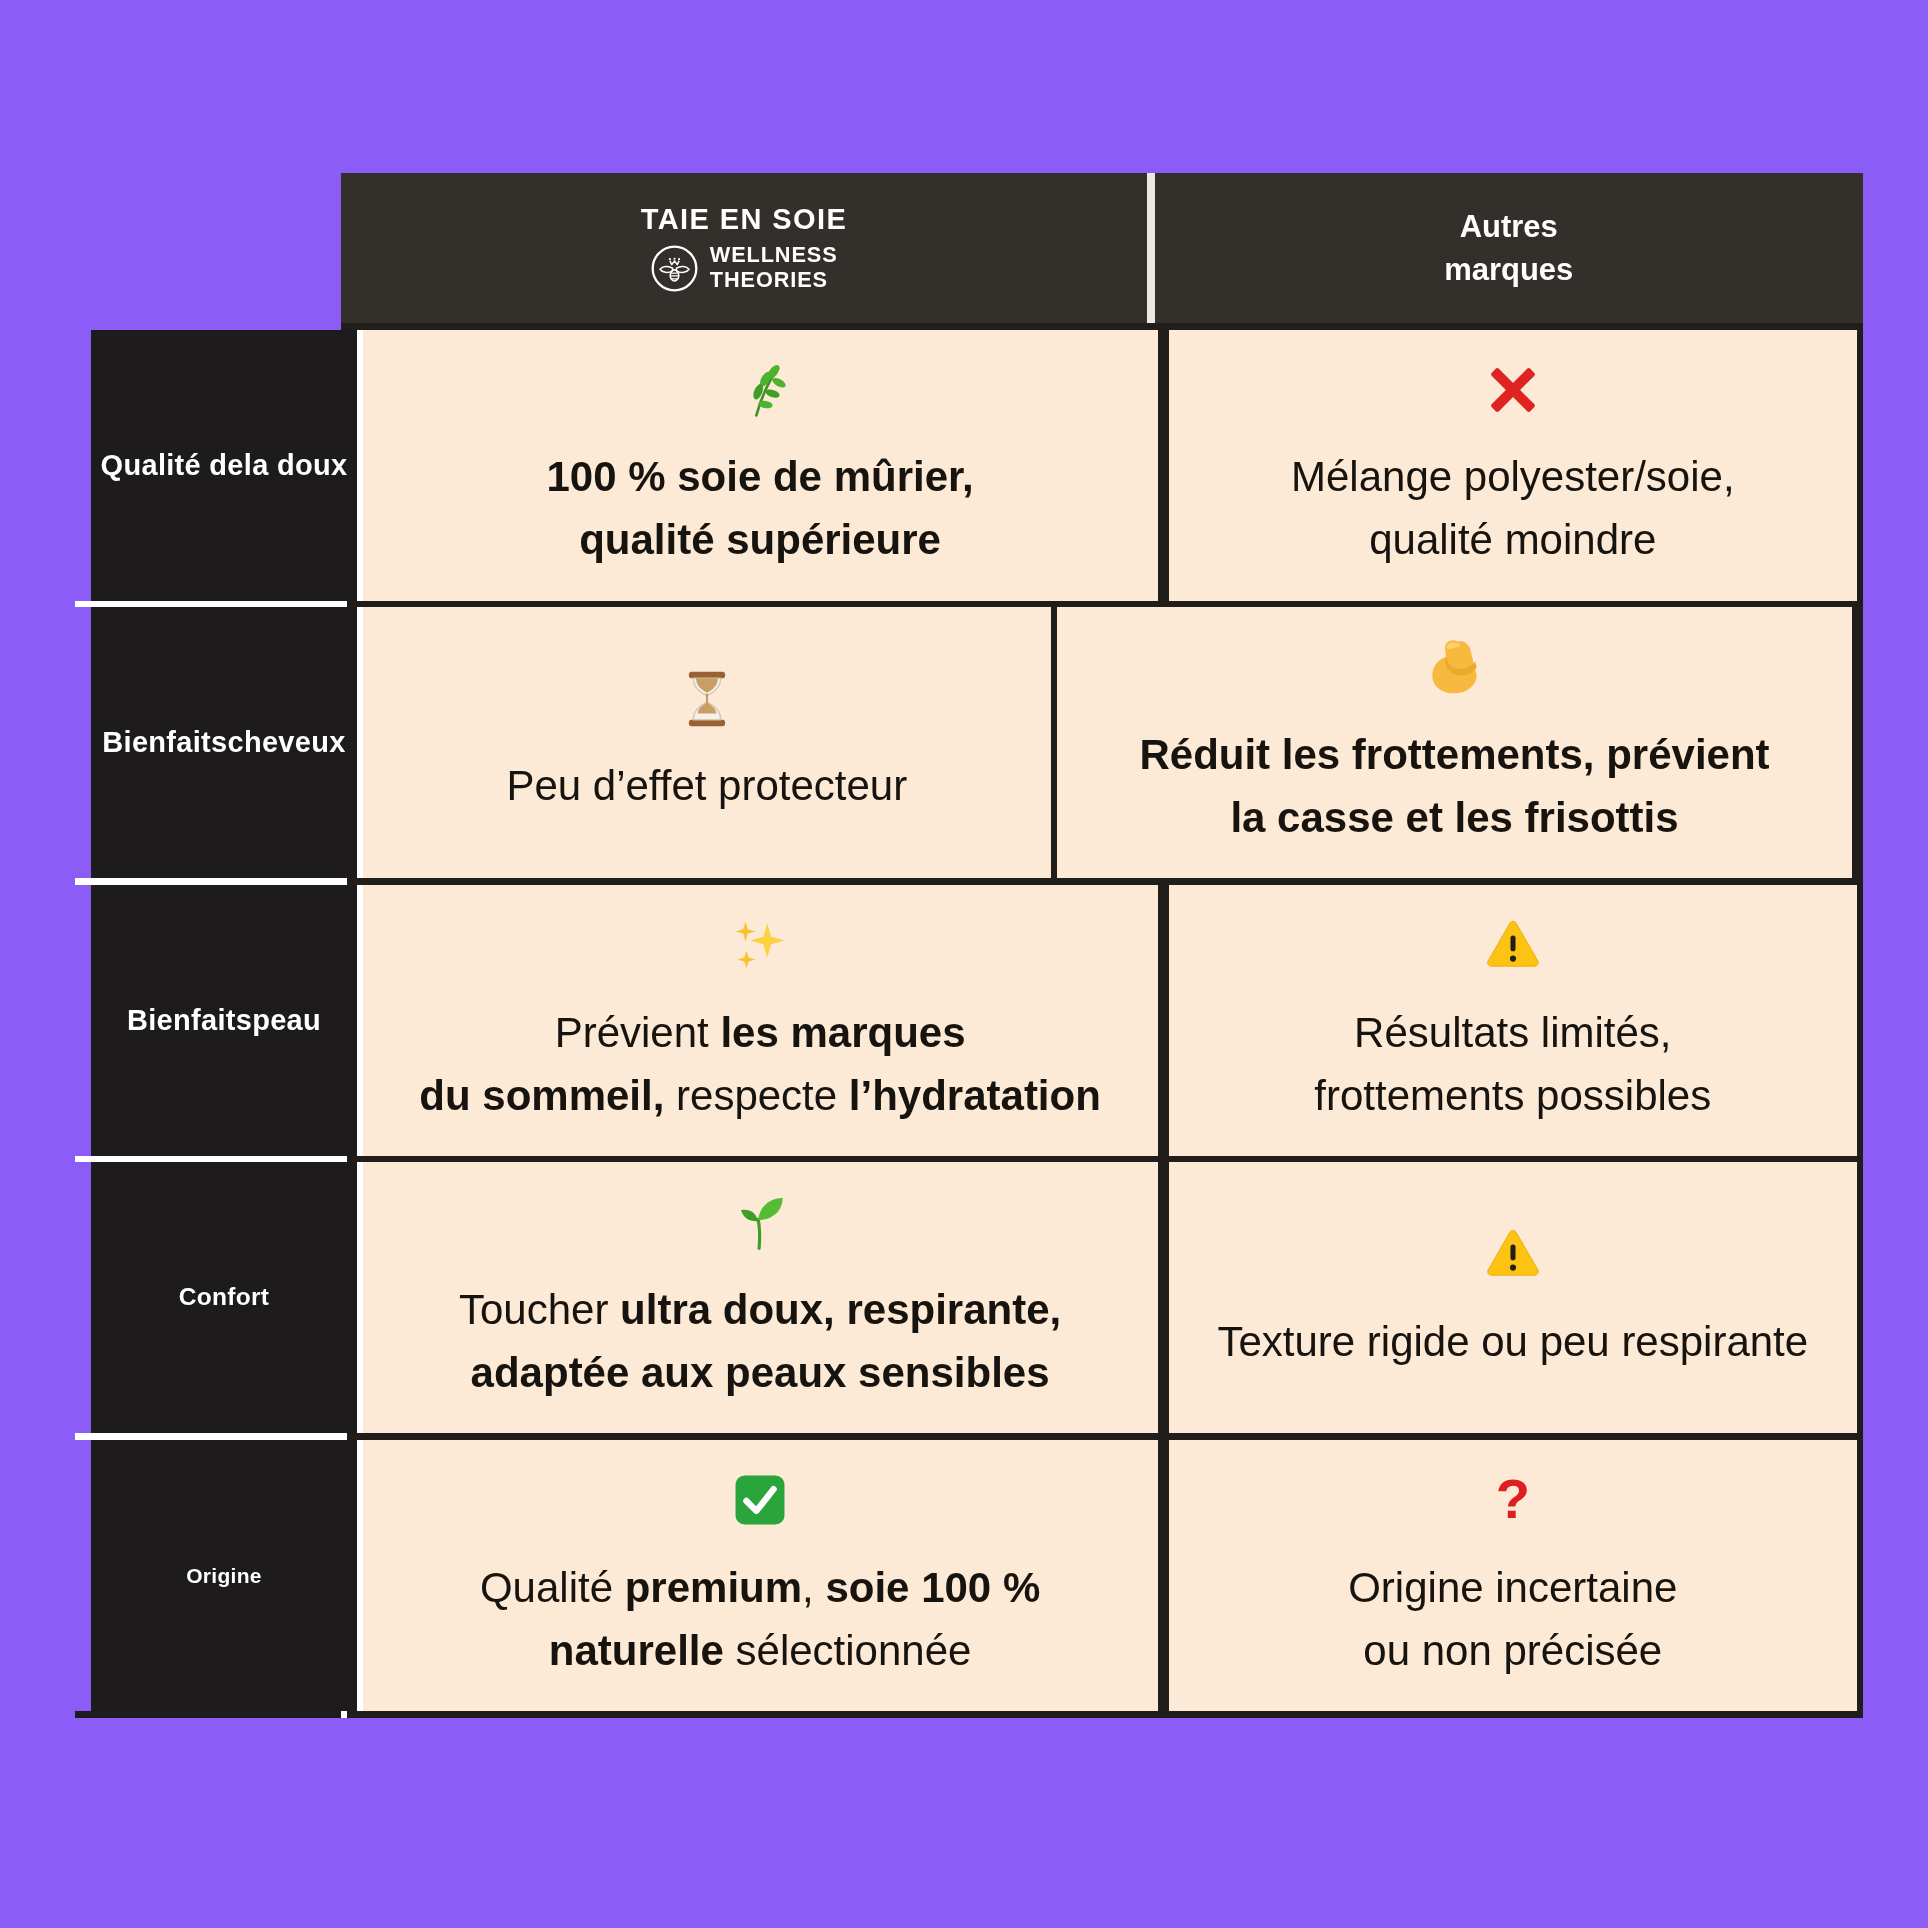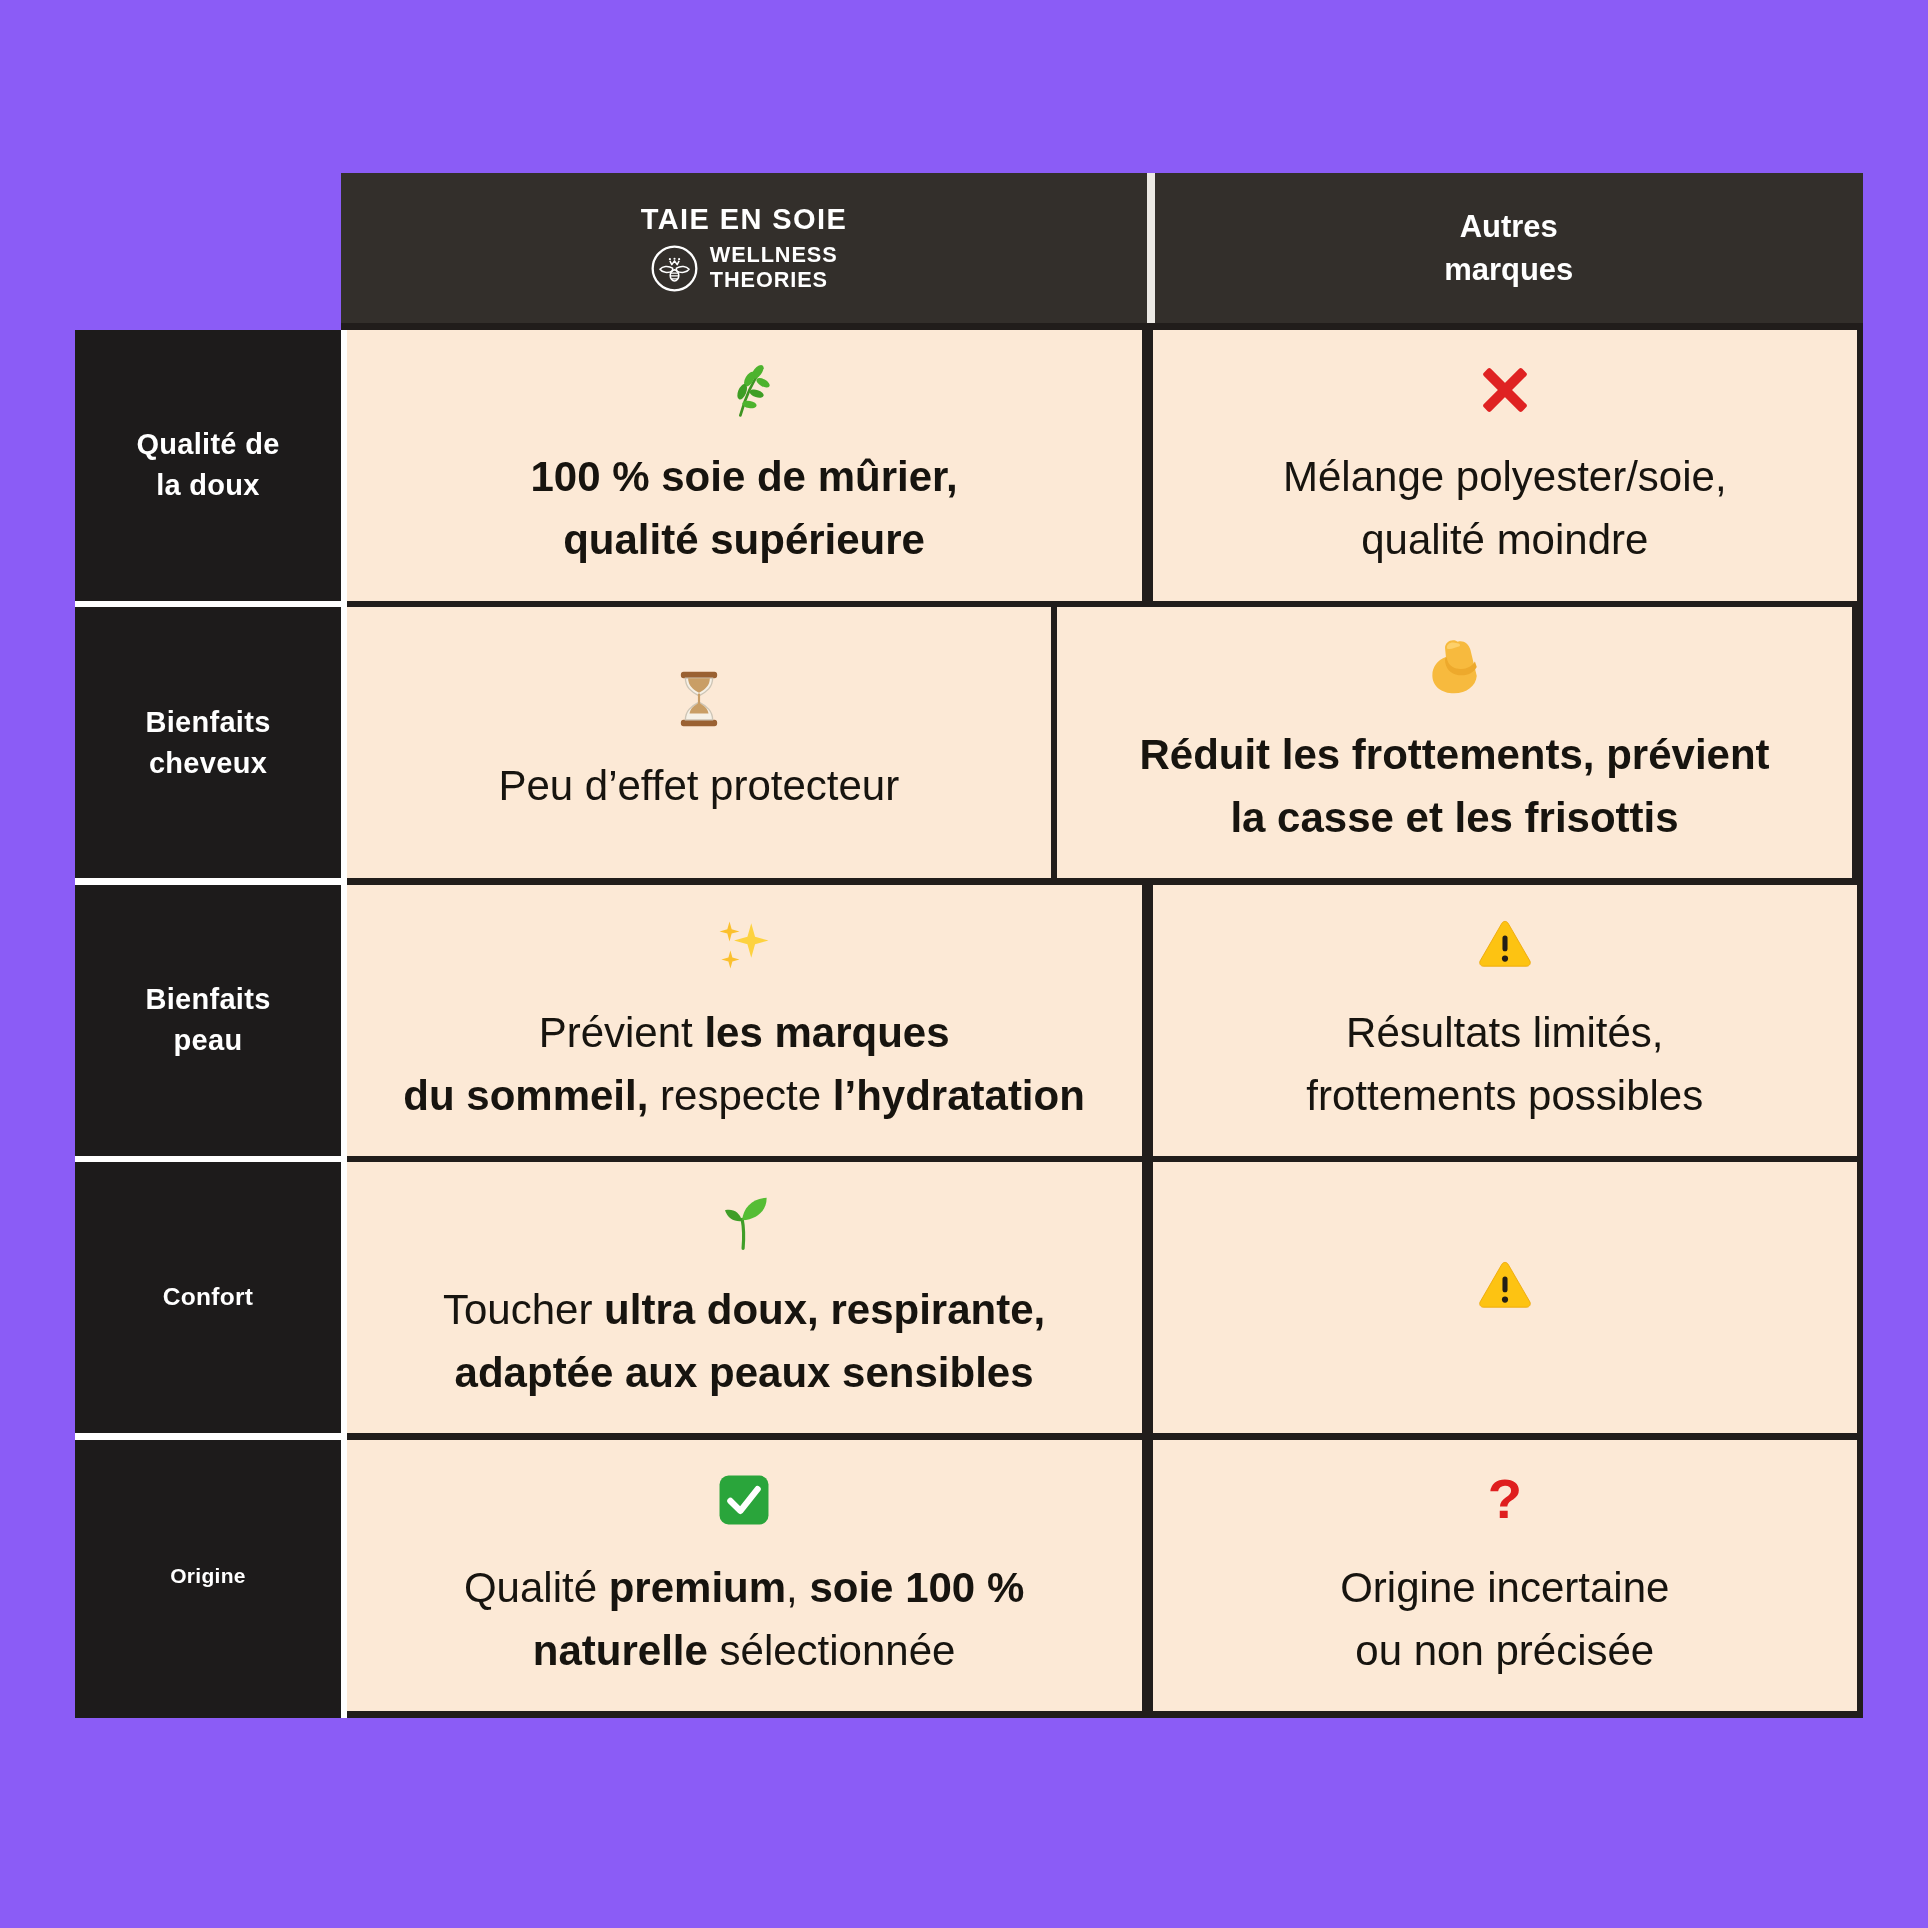--- a/index.html
+++ b/index.html
@@ -25,23 +25,23 @@
   .s-label{width:266px;}
   .s-gap{width:5.6px;background:#ffffff;}
   .s-line{flex:1;background:#211d1b;}
   .sep.top .s-label{background:transparent;}
   .sep.top .s-gap{background:#211d1b;}
   .sep.mid .s-label{background:#ffffff;}
   .sep.bottom .s-label{background:#1d1b1b;}
 
   
   .row{display:flex;height:271px;}
-  .rlabel{width:266px;background:#1d1b1b;color:#ffffff;display:flex;flex-direction:column;
+  .rlabel{width:266px;background:#1d1b1b;color:#ffffff;display:flex;flex-direction:row;
           align-items:center;justify-content:center;text-align:center;
-          font-weight:700;font-size:29px;line-height:1.42;letter-spacing:0.3px;}
+          font-weight:700;font-size:29px;line-height:1.42;letter-spacing:0.3px;margin-left:16px;}
   .rlabel.s{font-size:24.5px;}
   .rlabel.m{font-size:21px;}
   .vgap{width:5.6px;background:#ffffff;}
   .cell{background:#fce9d6;display:flex;flex-direction:column;align-items:center;
         justify-content:center;text-align:center;color:#17140f;}
   .c1{width:795px;border-right:11.3px solid #211d1b;}
   .c2{flex:1;border-right:6.6px solid #211d1b;}
   .icon{height:62px;display:flex;align-items:center;justify-content:center;margin-bottom:24.5px;}
   .icon svg{height:58px;width:auto;display:block;}
   .txt{font-size:42px;}
@@ -234,20 +234,23 @@
             </div>
           </div>
           <div class="cell c2">
             <div class="icon">
               <svg viewBox="0 0 64 64">
                 <path d="M28.6 7.9c1.5-2.6 5.3-2.6 6.8 0l24 41.6c1.5 2.6-.4 5.9-3.4 5.9H8c-3 0-4.9-3.3-3.4-5.9z" fill="#fdc312" stroke="#eda90a" stroke-width="1"></path>
                 <rect x="29.2" y="21.5" width="5.6" height="17.5" rx="2.8" fill="#231f17"></rect>
                 <circle cx="32" cy="47" r="3.4" fill="#231f17"></circle>
               </svg>
             </div>
+            <div class="txt">
+              <div class="line"><span class="reg">Texture rigide ou peu respirante</span></div>
+            </div>
           </div>
         </div>
         <div class="sep mid">
           <div class="s-label"></div>
           <div class="s-gap"></div>
           <div class="s-line"></div>
         </div>
         <div class="row">
           <div class="rlabel m">
             <div class="lline">Origine</div>

